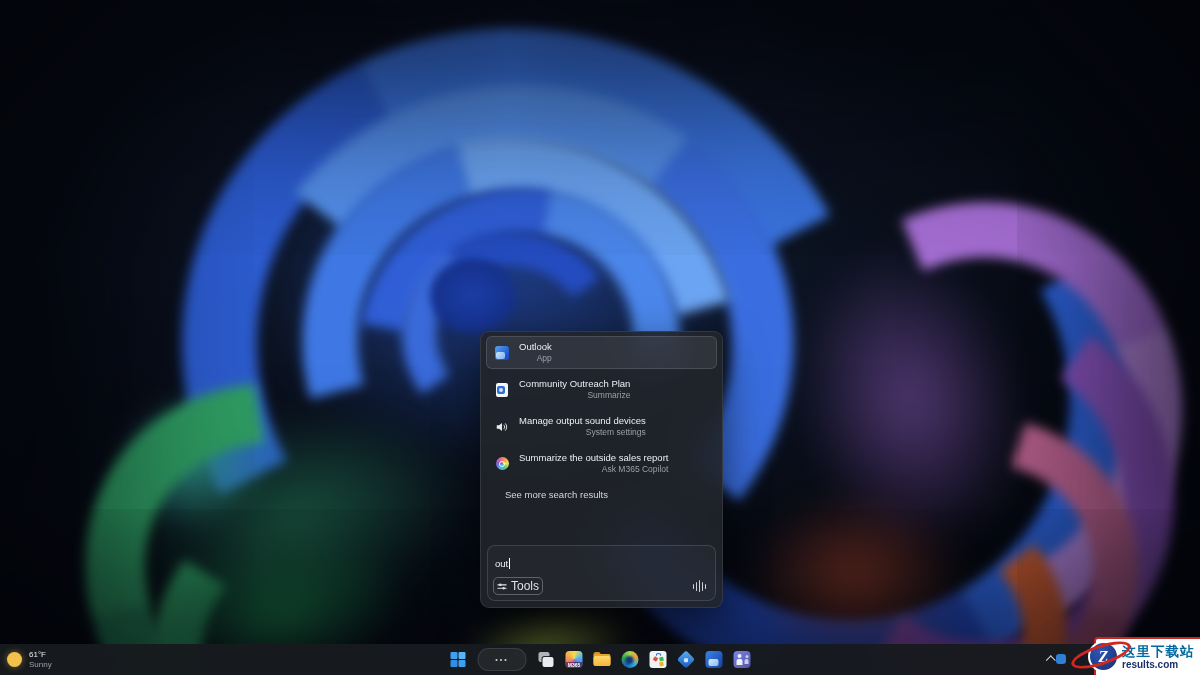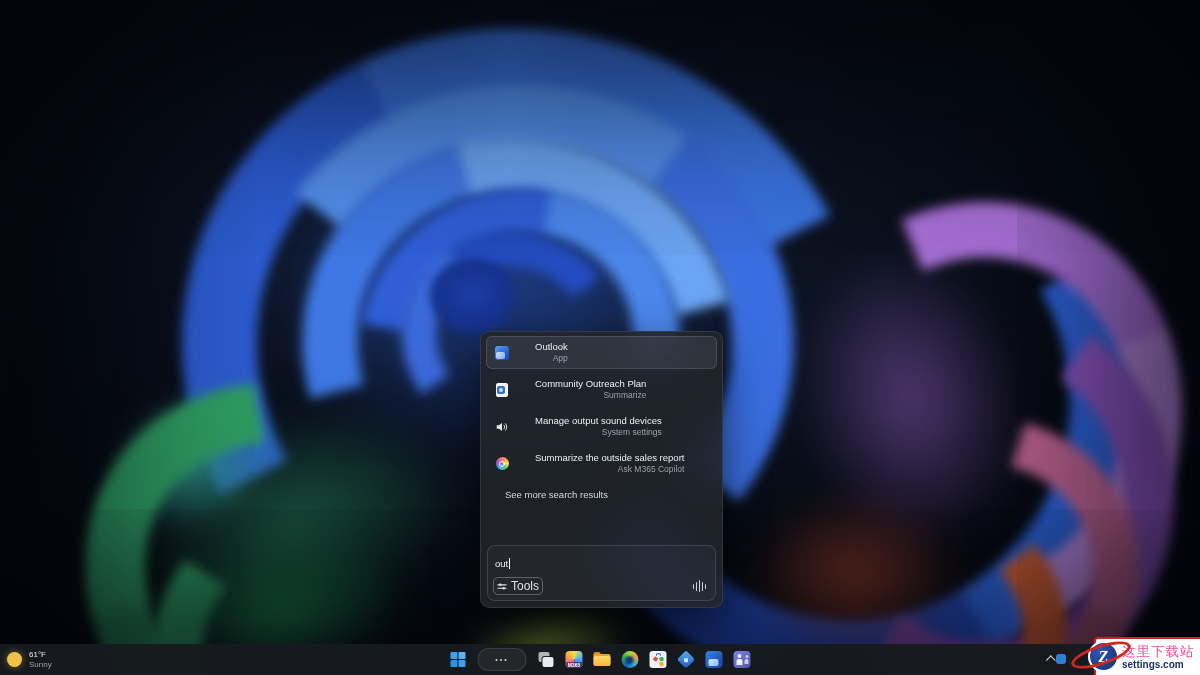--- a/index.html
+++ b/index.html
@@ -44,21 +44,21 @@
   .g3{left:120px;top:515px;width:330px;height:195px;background:radial-gradient(closest-side,#17693f,rgba(23,105,63,0) 75%);filter:blur(12px);transform:rotate(-10deg);}
   .g4{left:300px;top:555px;width:260px;height:145px;border-width:30px;border-bottom-color:#5fc488;transform:rotate(-15deg);}
   .yg{left:430px;top:598px;width:235px;height:95px;background:radial-gradient(closest-side,#9fb53f,rgba(159,181,63,0) 75%);filter:blur(12px);transform:rotate(-8deg);}
 
   
   .search-panel{position:absolute;left:480px;top:331px;width:243px;height:277px;box-sizing:border-box;
     background:rgba(33,37,42,.90);backdrop-filter:blur(20px) saturate(1.1);
     border:1px solid rgba(255,255,255,.09);border-radius:9px;
     box-shadow:0 16px 42px rgba(0,0,0,.55);z-index:5;}
   .results{padding:4px 5px 0;}
-  .result-row{display:flex;align-items:center;gap:25px;height:33px;box-sizing:border-box;
+  .result-row{display:flex;align-items:center;gap:9px;height:33px;box-sizing:border-box;
     padding:2px 7px;margin-bottom:4px;border-radius:6px;border:1px solid transparent;cursor:default;}
   .result-row.selected{background:rgba(255,255,255,.075);border-color:rgba(255,255,255,.13);}
   .row-icon{width:16px;height:16px;flex:none;display:flex;align-items:center;justify-content:center;position:relative;}
   .row-text{display:flex;flex-direction:column;line-height:1.25;}
   .row-title{font-size:9.5px;color:#eceff1;}
   .row-sub{font-size:8.5px;color:#9aa0a6;text-align:right;}
   .see-more{font-size:9.5px;color:#d5d8da;padding:5px 24px 0;cursor:default;}
 
   .input-box{position:absolute;left:6px;right:6px;bottom:6px;height:56px;box-sizing:border-box;
     border:1px solid rgba(255,255,255,.13);border-radius:8px;background:rgba(255,255,255,.025);}
@@ -130,21 +130,21 @@
   .tray-chevron{position:absolute;left:1043px;top:0;height:31px;width:16px;display:flex;align-items:center;justify-content:center;cursor:pointer;}
   .tray-chevron i{display:block;width:6px;height:6px;border-top:1.4px solid #d8d8d8;border-left:1.4px solid #d8d8d8;
     transform:rotate(45deg) translateY(1px);}
   .tray-partial{position:absolute;left:1056px;top:10px;width:10px;height:10px;border-radius:3px;background:#2f7fd6;}
 
   
   .watermark{position:absolute;left:1068px;top:633px;width:132px;height:42px;z-index:20;}
   .wm-box{position:absolute;left:26px;top:4px;right:-3px;bottom:-3px;background:#ffffff;
     border:2px solid #c4281f;border-radius:4px 0 0 4px;box-sizing:border-box;
     display:flex;flex-direction:column;justify-content:center;padding-left:26px;line-height:1.1;}
-  .wm-site{font-size:13.5px;font-weight:normal;color:#ec4899;letter-spacing:1px;white-space:nowrap;}
+  .wm-site{font-size:13.5px;font-weight:bold;color:#0369a1;letter-spacing:1px;white-space:nowrap;}
   .wm-url{font-size:10px;font-weight:bold;color:#1b2f6b;white-space:nowrap;}
   .wm-circle{position:absolute;left:20px;top:8px;width:27px;height:27px;border-radius:50%;
     background:radial-gradient(circle at 35% 30%,#2e55b8,#15306e);border:2px solid #fff;box-sizing:content-box;
     display:flex;align-items:center;justify-content:center;}
   .wm-z{color:#fff;font-weight:bold;font-style:italic;font-size:16px;font-family:"Liberation Serif",serif;}
   .wm-orbit{position:absolute;left:2px;top:12px;width:62px;height:20px;border:3.5px solid #d0281e;
     border-radius:50%;box-sizing:border-box;transform:rotate(-18deg);}
 </style>
 </head>
 <body>
@@ -312,21 +312,21 @@
 
     <div class="tray-chevron">
       <i></i>
     </div>
     <div class="tray-partial"></div>
   </div>
 
   <div class="watermark">
     <div class="wm-box">
       <span class="wm-site">这里下载站</span>
-      <span class="wm-url">settings.com</span>
+      <span class="wm-url">results.com</span>
     </div>
     <div class="wm-circle">
       <span class="wm-z">Z</span>
     </div>
     <div class="wm-orbit"></div>
   </div>
 
 </div>
 
 </body></html>

